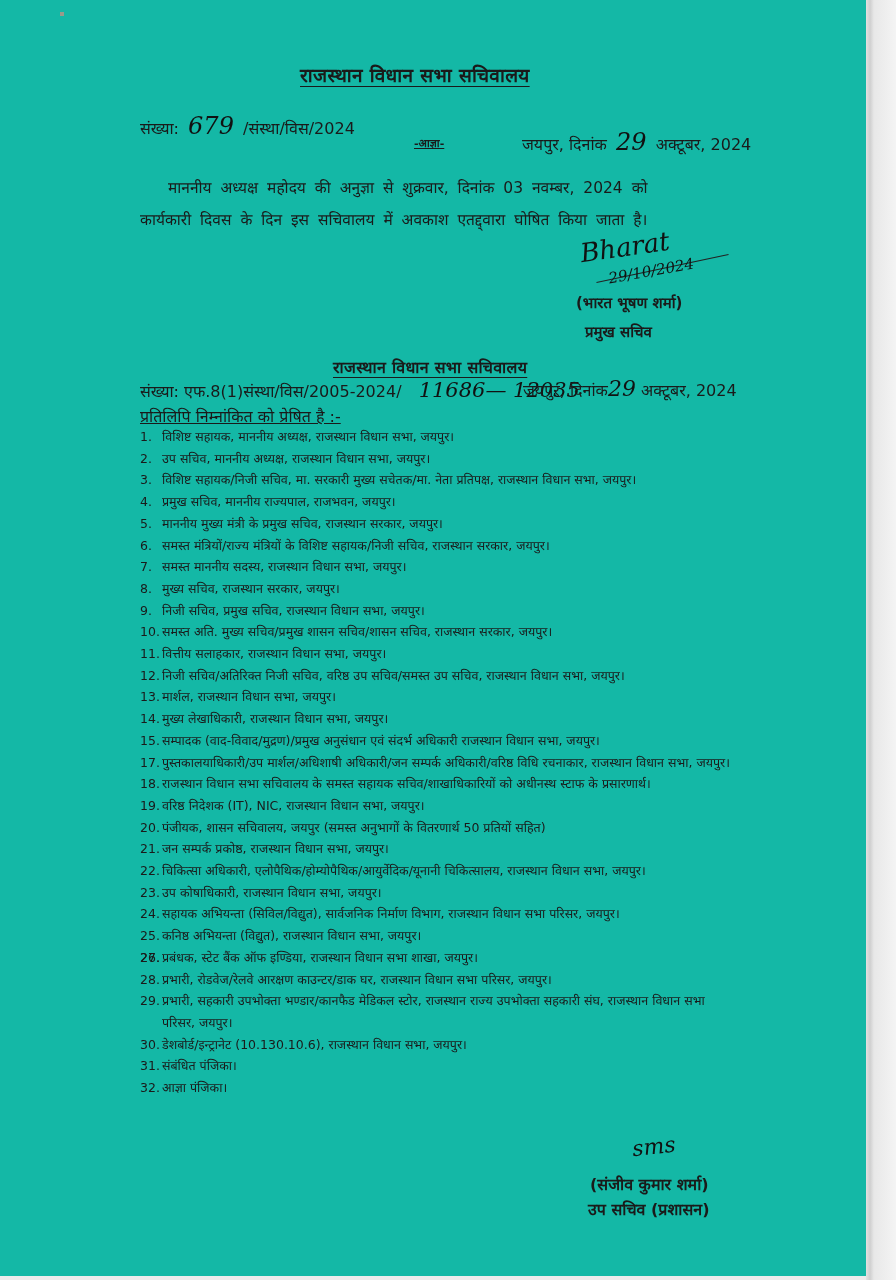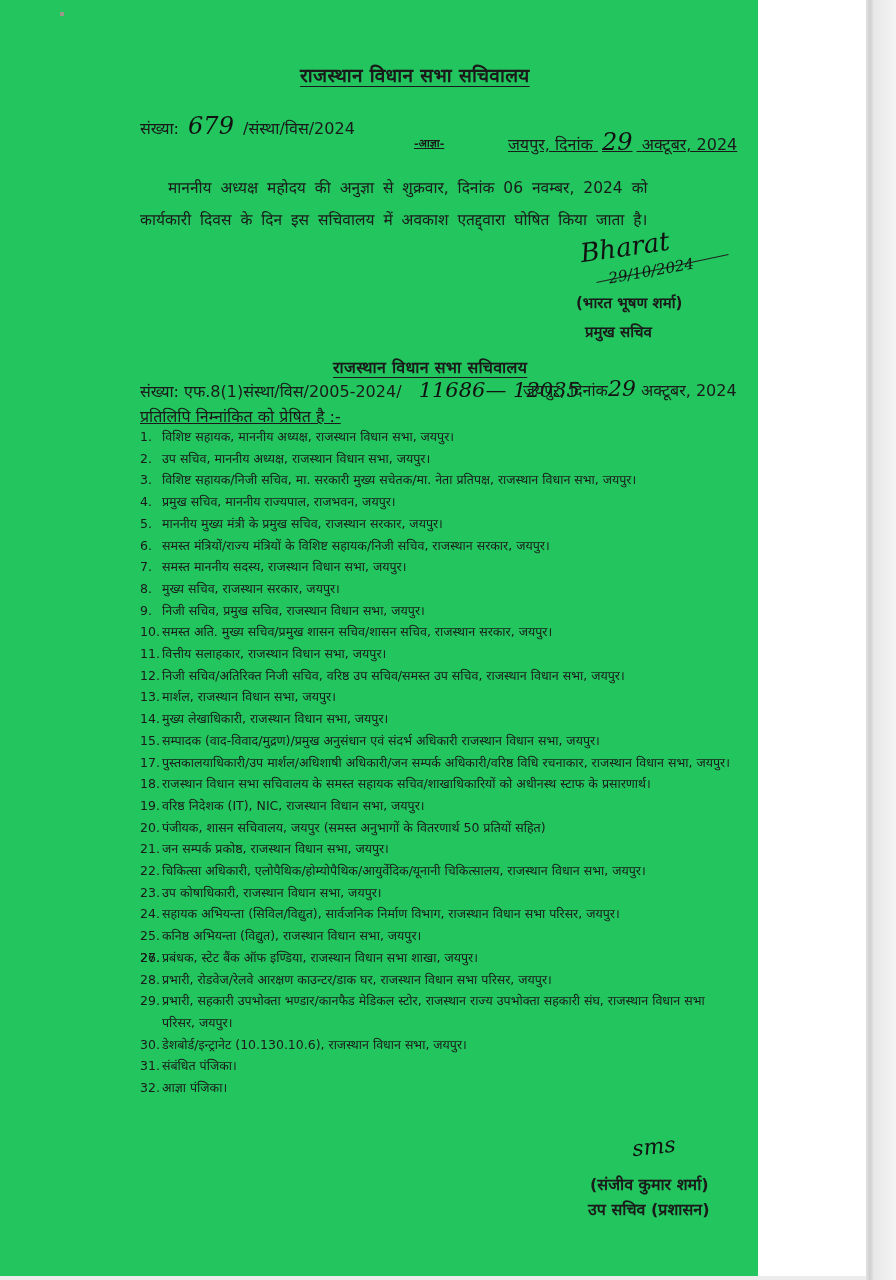--- a/index.html
+++ b/index.html
@@ -3,22 +3,22 @@
 <meta charset="utf-8">
 <style>
   html, body { margin: 0; padding: 0; }
   body {
     width: 896px; height: 1280px; position: relative; overflow: hidden;
     background: #ffffff;
     font-family: "DejaVu Sans", sans-serif;
     color: #1a1a1a;
   }
   .page {
-    position: absolute; left: 0; top: 0; width: 758px; height: 1276px;
-    background: #22c55e;
+    position: absolute; left: 0; top: 0; width: 866px; height: 1276px;
+    background: #14b8a6;
   }
   .right-edge {
     position: absolute; left: 866px; top: 0; width: 30px; height: 1280px;
     background: linear-gradient(to right, #e2e2e2 0px, #cfcfcf 4px, #e8e8e8 8px, #f4f4f4 30px);
   }
   .bottom-edge {
     position: absolute; left: 0; top: 1276px; width: 866px; height: 4px; background: #ececec;
   }
   .speck { position: absolute; left: 60px; top: 12px; width: 4px; height: 4px; background: #9a9a8a; }
 
@@ -49,27 +49,27 @@
 
   <div class="abs title" style="left:300px; top:62px;">राजस्थान विधान सभा सचिवालय</div>
   <div class="abs small bold" style="left:414px; top:96px; font-size:11px; text-decoration:underline;margin-top:39px;">-आज्ञा-</div>
 
   <div class="abs" style="left:140px; top:112px;">
     <span class="small">संख्या:</span>
     <span class="hand" style="margin:8px 4px;">679</span>
     <span class="small">/संस्था/विस/2024</span>
   </div>
 
-  <div class="abs" style="left:508px; top:128px;text-decoration:underline;">
+  <div class="abs" style="left:522px; top:128px;">
     <span class="small">जयपुर, दिनांक</span>
     <span class="hand" style="margin:0 4px;">29</span>
     <span class="small">अक्टूबर, 2024</span>
   </div>
 
-  <div class="abs body-text" style="left:168px; top:171px; font-size:15.5px; word-spacing:4px;">माननीय अध्यक्ष महोदय की अनुज्ञा से शुक्रवार, दिनांक 06 नवम्बर, 2024 को</div>
+  <div class="abs body-text" style="left:168px; top:171px; font-size:15.5px; word-spacing:4px;">माननीय अध्यक्ष महोदय की अनुज्ञा से शुक्रवार, दिनांक 03 नवम्बर, 2024 को</div>
   <div class="abs body-text" style="left:140px; top:203px; font-size:15.5px; word-spacing:4px;">कार्यकारी दिवस के दिन इस सचिवालय में अवकाश एतद्द्वारा घोषित किया जाता है।</div>
 
   <div class="abs sig-scribble" style="left:580px; top:232px; font-size:26px; transform:rotate(-8deg);">Bharat</div>
   <div class="abs" style="left:595px; top:268px; width:135px; height:1px; background:#222; transform:rotate(-12deg);"></div>
   <div class="abs sig-scribble" style="left:608px; top:262px; font-size:15px; transform:rotate(-10deg);">29/10/2024</div>
   <div class="abs bold" style="left:576px; top:292px; font-size:15px;">(भारत भूषण शर्मा)</div>
   <div class="abs bold" style="left:585px; top:321px; font-size:15px;">प्रमुख सचिव</div>
 
   <div class="abs title" style="left:333px; top:356px; font-size:16px;">राजस्थान विधान सभा सचिवालय</div>
 

